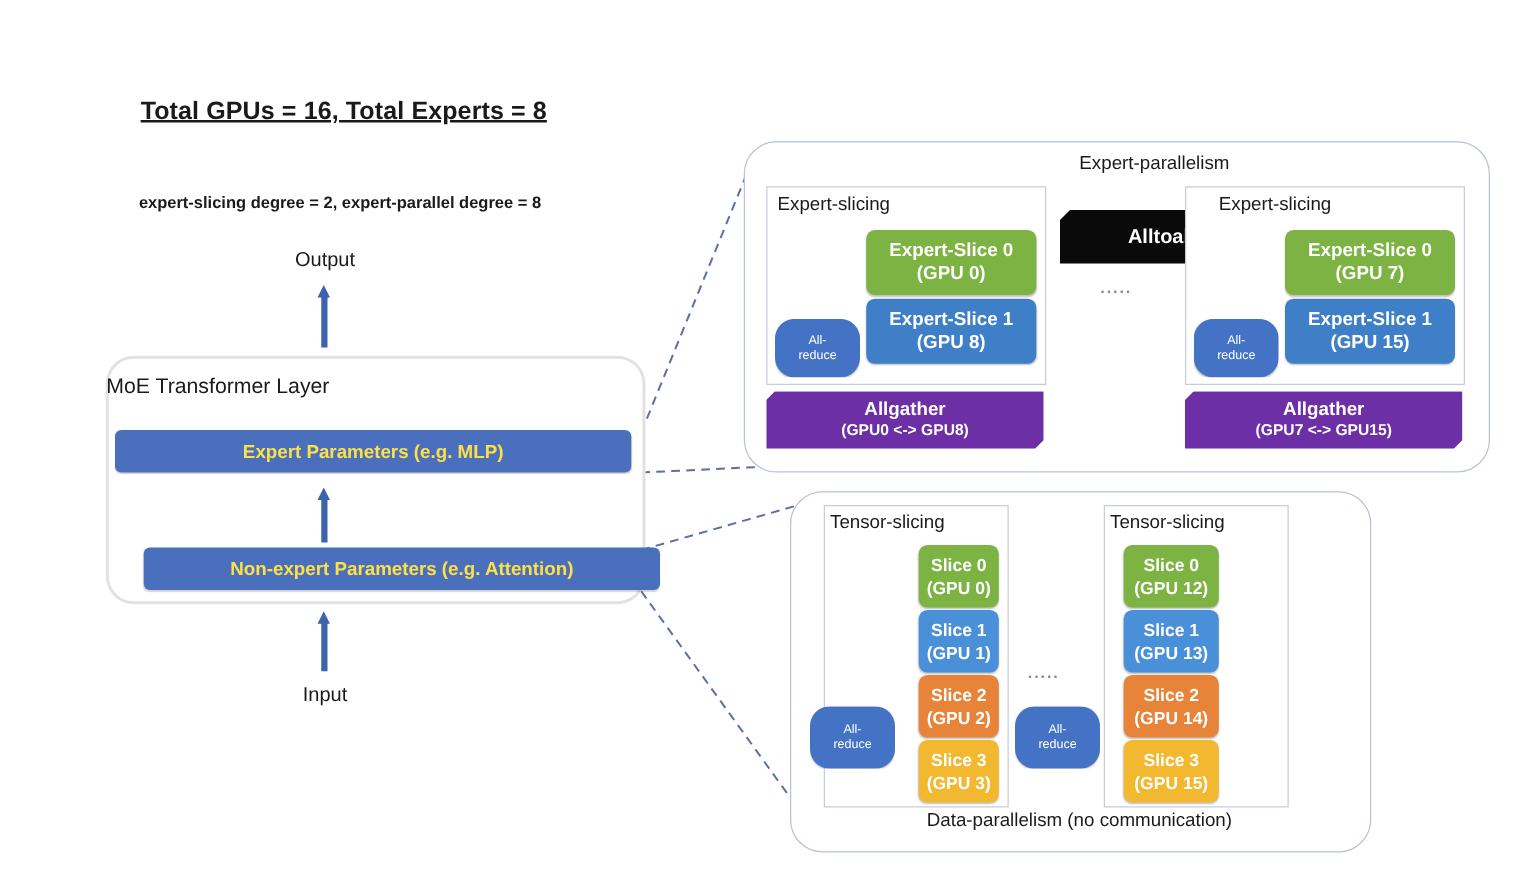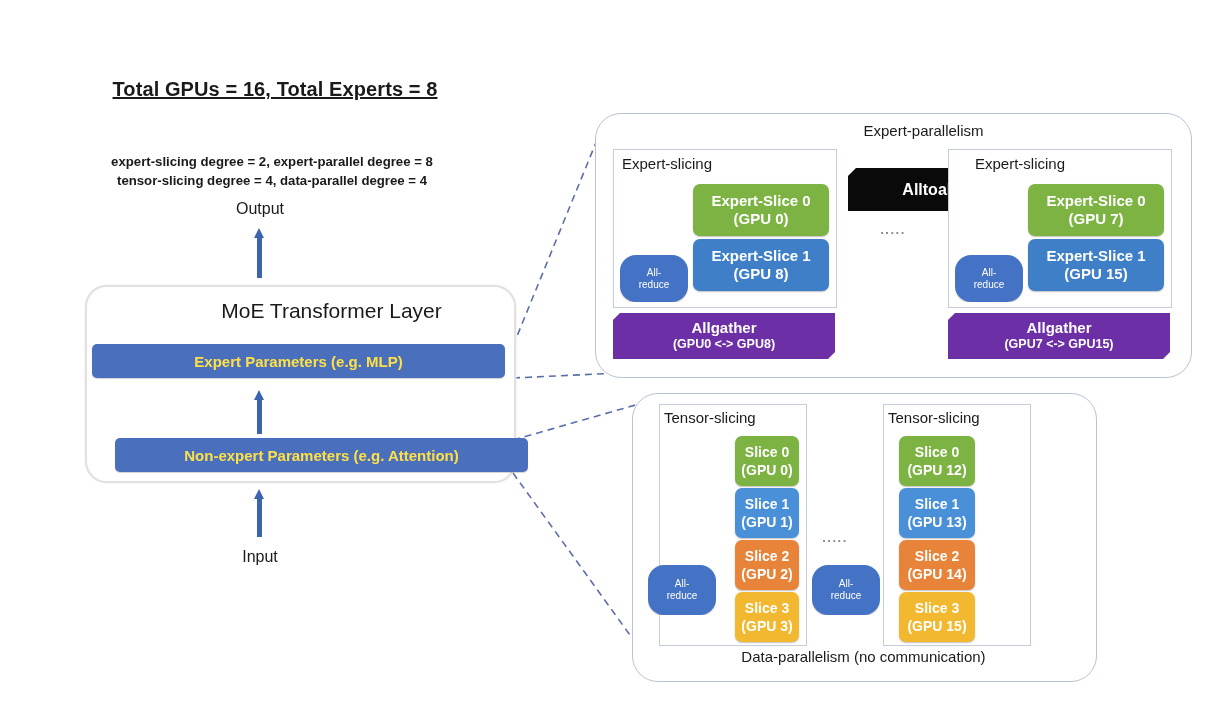--- a/index.html
+++ b/index.html
@@ -20,21 +20,21 @@
 
   .arrow-up{width:11px;}
   .arrow-shaft{position:absolute;left:3px;width:5px;background:#3c63ad;}
   .arrow-head{position:absolute;left:0;top:0;width:0;height:0;
       border-left:5.5px solid transparent;border-right:5.5px solid transparent;
       border-bottom:10px solid #3c63ad;}
 
   #moe-box{left:85px;top:285px;width:427px;height:194px;
       border:2px solid #e3e0df;border-radius:22px;background:#fff;
       box-shadow:0 0 0 0.5px #efeceb;}
-  #moe-title{left:85px;top:299px;width:427px;text-align:center;font-size:21px;padding-left:33px;}
+  #moe-title{left:85px;top:299px;width:427px;font-size:17px;}
   .param-bar{background:#4a6fbd;border-radius:5px;color:#fde047;font-size:15px;
       font-weight:bold;display:flex;align-items:center;justify-content:center;
       box-shadow:0 1px 1px rgba(0,0,0,.18);}
   #expert-params{left:92px;top:344px;width:413px;height:34px;}
   #nonexpert-params{left:92px;top:438px;width:413px;height:34px;margin-left:23px;}
 
   
   .outer-panel{border:1.6px solid #b9c2d6;border-radius:26px;background:#fff;}
   .inner-panel{border:1.4px solid #c6cdda;background:#fff;}
   .panel-title{font-size:15px;color:#1a1a1a;}
@@ -92,21 +92,20 @@
     <line x1="673" y1="557" x2="687" y2="557"></line>
     <line x1="673" y1="566" x2="687" y2="566"></line>
     <line x1="837" y1="557" x2="851" y2="557"></line>
     <line x1="837" y1="566" x2="851" y2="566"></line>
   </g>
 </svg>
 
 <div class="abs" id="header-title">Total GPUs = 16, Total Experts = 8</div>
 <div class="abs" id="header-sub">
   <div>expert-slicing degree = 2, expert-parallel degree = 8</div>
-  <div>tensor-slicing degree = 4, data-parallel degree = 4</div>
 </div>
 
 <div class="abs plainlabel" id="output-label">Output</div>
 
 <div class="abs arrow-up" style="left:254px;top:228px;height:50px;">
   <div class="arrow-head"></div>
   <div class="arrow-shaft" style="top:9px;height:41px;"></div>
 </div>
 
 <div class="abs" id="moe-box"></div>

